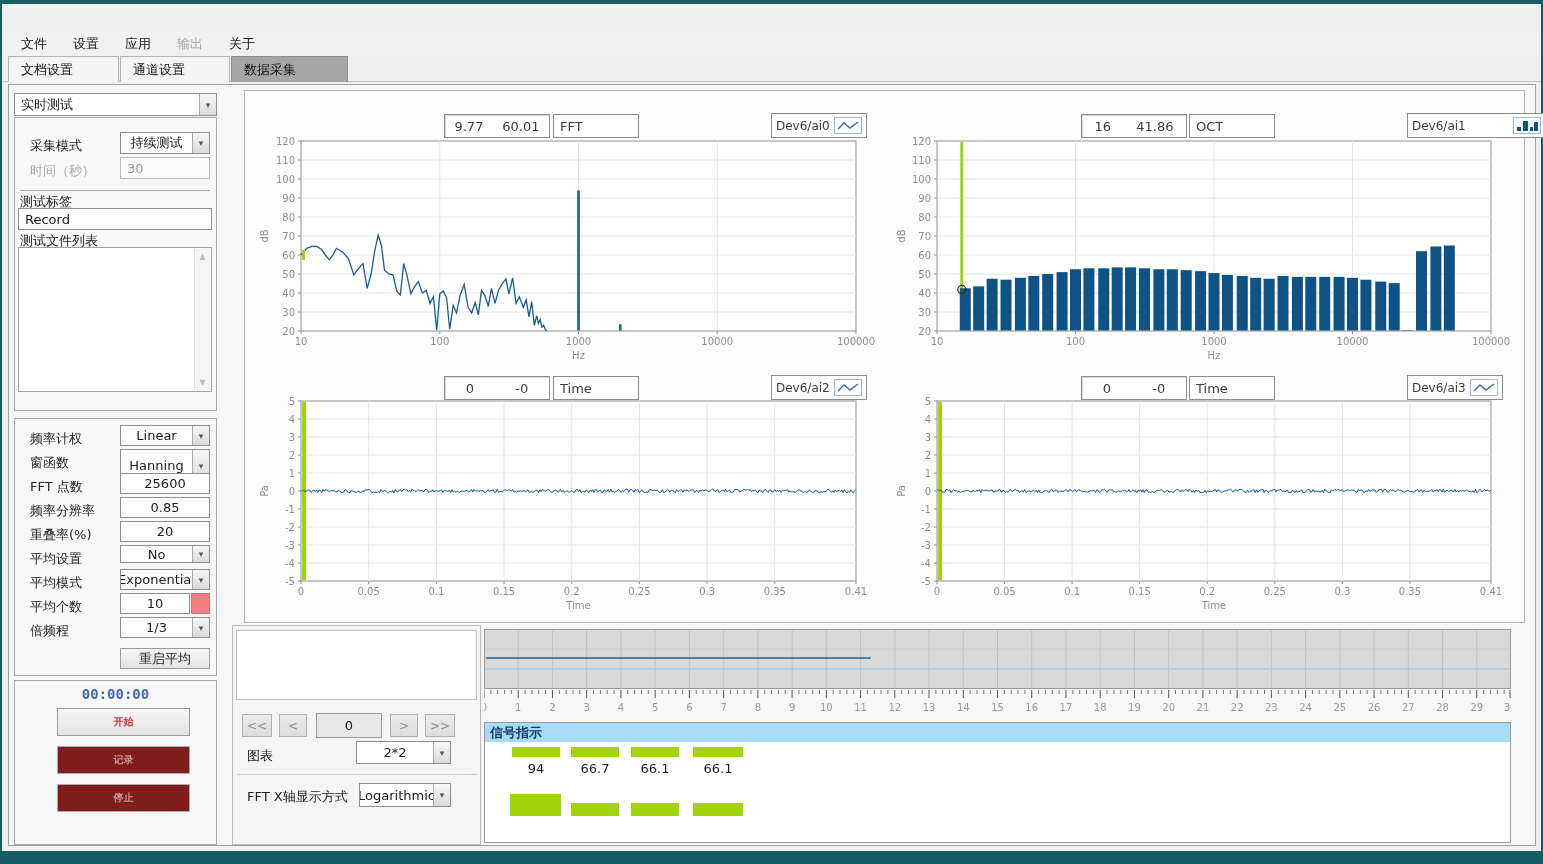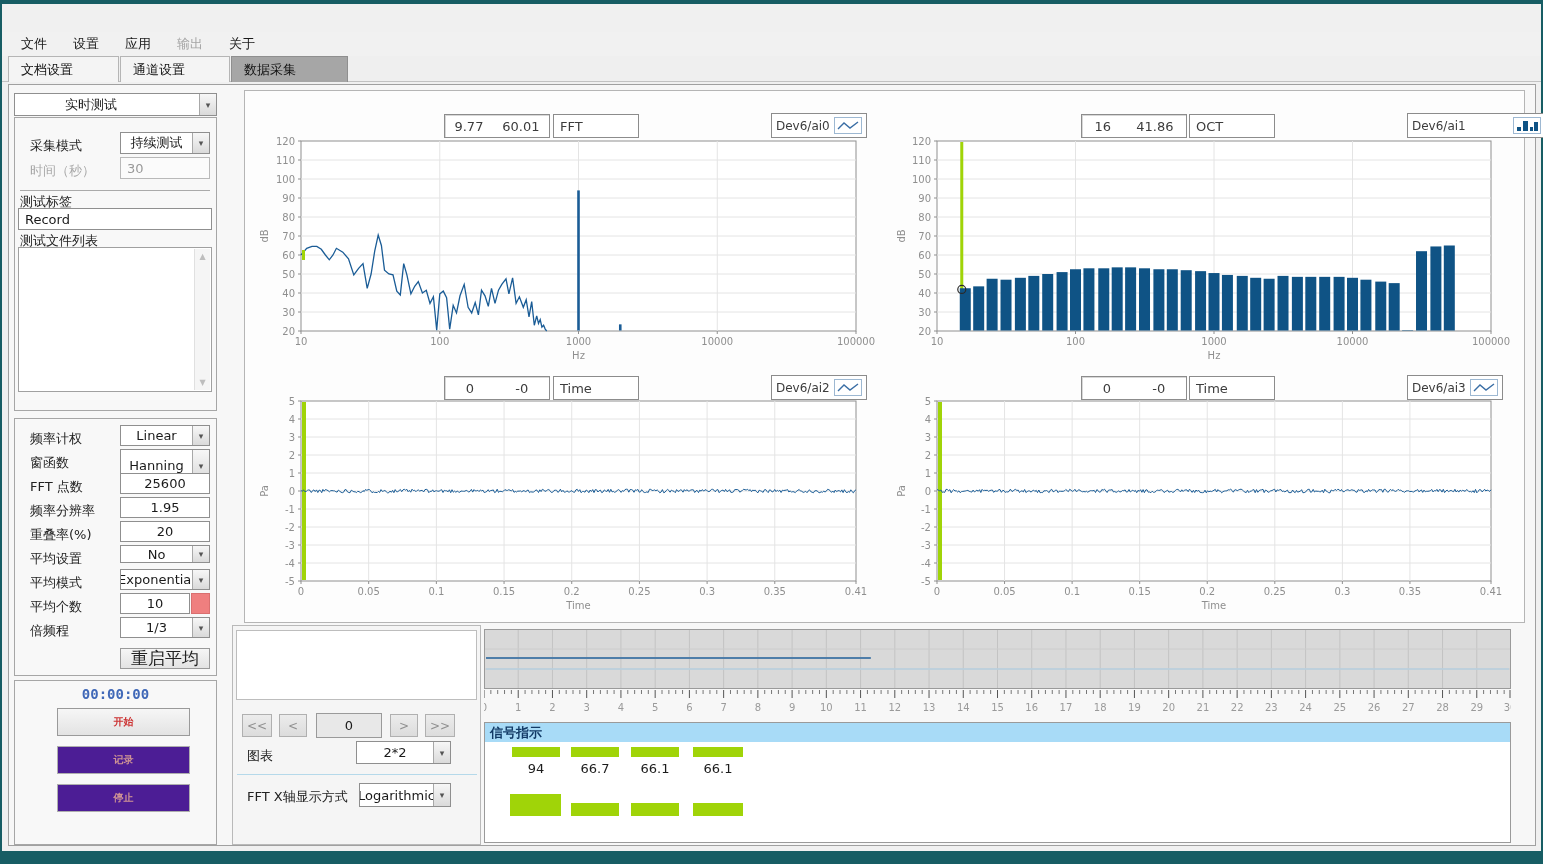--- a/index.html
+++ b/index.html
@@ -31,34 +31,34 @@
 
   
   .main{position:absolute;left:8px;top:84px;width:1528px;height:762px;background:#f7f7f7;border:1px solid #a0a0a0;}
 
   
   .groupbox{position:absolute;border:1px solid #a6a6a6;background:#f8f8f8;}
   .slabel{position:absolute;font-size:13px;color:#222;white-space:nowrap;}
   .slabel.disabled{color:#a8a8a8;}
   .combo{position:absolute;display:flex;align-items:stretch;background:#fff;border:1px solid #8f8f8f;font-size:13px;color:#1a1a1a;}
   .combo .cval{flex:1;display:flex;align-items:center;justify-content:center;overflow:hidden;white-space:nowrap;}
-  .combo .cval.left{justify-content:flex-start;padding-left:6px;margin-left:44px;}
+  .combo .cval.left{justify-content:flex-start;padding-left:6px;}
   .combo .carrow{width:17px;background:linear-gradient(#f7f7f7,#dadada);border-left:1px solid #a8a8a8;display:flex;align-items:center;justify-content:center;color:#555;font-size:9px;}
   .tinput{position:absolute;background:#fff;border:1px solid #8f8f8f;font-size:13px;color:#1a1a1a;display:flex;align-items:center;justify-content:center;}
   .tinput.left{justify-content:flex-start;padding-left:6px;}
   .tinput.disabled{color:#9a9a9a;border-color:#b9b9b9;background:#fbfbfb;}
   .sep{position:absolute;height:1px;background:#aaa;}
   .listbox{position:absolute;background:#fff;border:1px solid #a0a0a0;}
   .vscroll{position:absolute;right:1px;top:1px;bottom:1px;width:16px;background:#f5f5f5;border-left:1px solid #e0e0e0;}
   .vbtn{position:absolute;left:0;width:15px;height:15px;display:flex;align-items:center;justify-content:center;color:#bdbdbd;font-size:8px;background:#f5f5f5;}
   .vbtn.up{top:0;} .vbtn.down{bottom:0;}
-  .btn{position:absolute;background:linear-gradient(#f6f6f6,#e3e3e3);border:1px solid #9a9a9a;display:flex;align-items:center;justify-content:center;font-size:17px;color:#222;}
+  .btn{position:absolute;background:linear-gradient(#f6f6f6,#e3e3e3);border:1px solid #9a9a9a;display:flex;align-items:center;justify-content:center;font-size:13px;color:#222;}
   .btn.big{font-size:10px;font-weight:bold;}
   .btn.start{color:#cc3333;}
-  .btn.disabled{background:#4c1d95;border-color:#aeaeae;color:#cf9494;}
+  .btn.disabled{background:#7f1d1d;border-color:#aeaeae;color:#cf9494;}
   .flag{position:absolute;background:#ef7f7f;border:1px solid #d96f6f;}
   .timer{position:absolute;font-family:"DejaVu Sans Mono","Liberation Mono",monospace;font-weight:bold;font-size:14px;color:#4169b8;text-align:center;}
 
   
   .charts-area{position:absolute;left:244px;top:90px;width:1281px;height:533px;background:#fdfdfd;border:1px solid #b5b5b5;}
   .chart-panel{position:absolute;}
   .readout{position:absolute;width:106px;height:24px;background:#fff;border:1px solid #8c8c8c;box-shadow:inset 1px 1px 0 #d8d8d8;display:flex;align-items:center;justify-content:space-around;font-size:13px;color:#3c3c3c;}
   .ctitle{position:absolute;width:86px;height:24px;background:#fff;border:1px solid #8c8c8c;display:flex;align-items:center;padding-left:6px;font-size:13px;color:#3c3c3c;}
   .channel{position:absolute;height:25px;background:#fff;border:1px solid #8c8c8c;display:flex;align-items:center;gap:4px;padding:0 4px;font-size:12px;color:#3c3c3c;}
   .chicon{width:28px;height:17px;border:1px solid #9db8d2;display:flex;align-items:center;justify-content:center;background:#fff;}
@@ -137,21 +137,21 @@
       <span class="carrow">▾</span>
   </div>
   <span class="slabel" style="left:30px;top:454px;">窗函数</span>
   <div class="combo" style="left:120px;top:449px;width:90px;height:33px;">
     <span class="cval">Hanning</span>
       <span class="carrow">▾</span>
   </div>
   <span class="slabel" style="left:30px;top:478px;">FFT 点数</span>
   <div class="tinput" style="left:120px;top:473px;width:90px;height:21px;">25600</div>
   <span class="slabel" style="left:30px;top:502px;">频率分辨率</span>
-  <div class="tinput" style="left:120px;top:497px;width:90px;height:21px;">1.95</div>
+  <div class="tinput" style="left:120px;top:497px;width:90px;height:21px;">0.85</div>
   <span class="slabel" style="left:30px;top:526px;">重叠率(%)</span>
   <div class="tinput" style="left:120px;top:521px;width:90px;height:21px;">20</div>
   <span class="slabel" style="left:30px;top:550px;">平均设置</span>
   <div class="combo" style="left:120px;top:545px;width:90px;height:18px;">
     <span class="cval">No</span>
       <span class="carrow">▾</span>
   </div>
   <span class="slabel" style="left:30px;top:574px;">平均模式</span>
   <div class="combo" style="left:120px;top:569px;width:90px;height:21px;">
     <span class="cval">Exponential</span>

